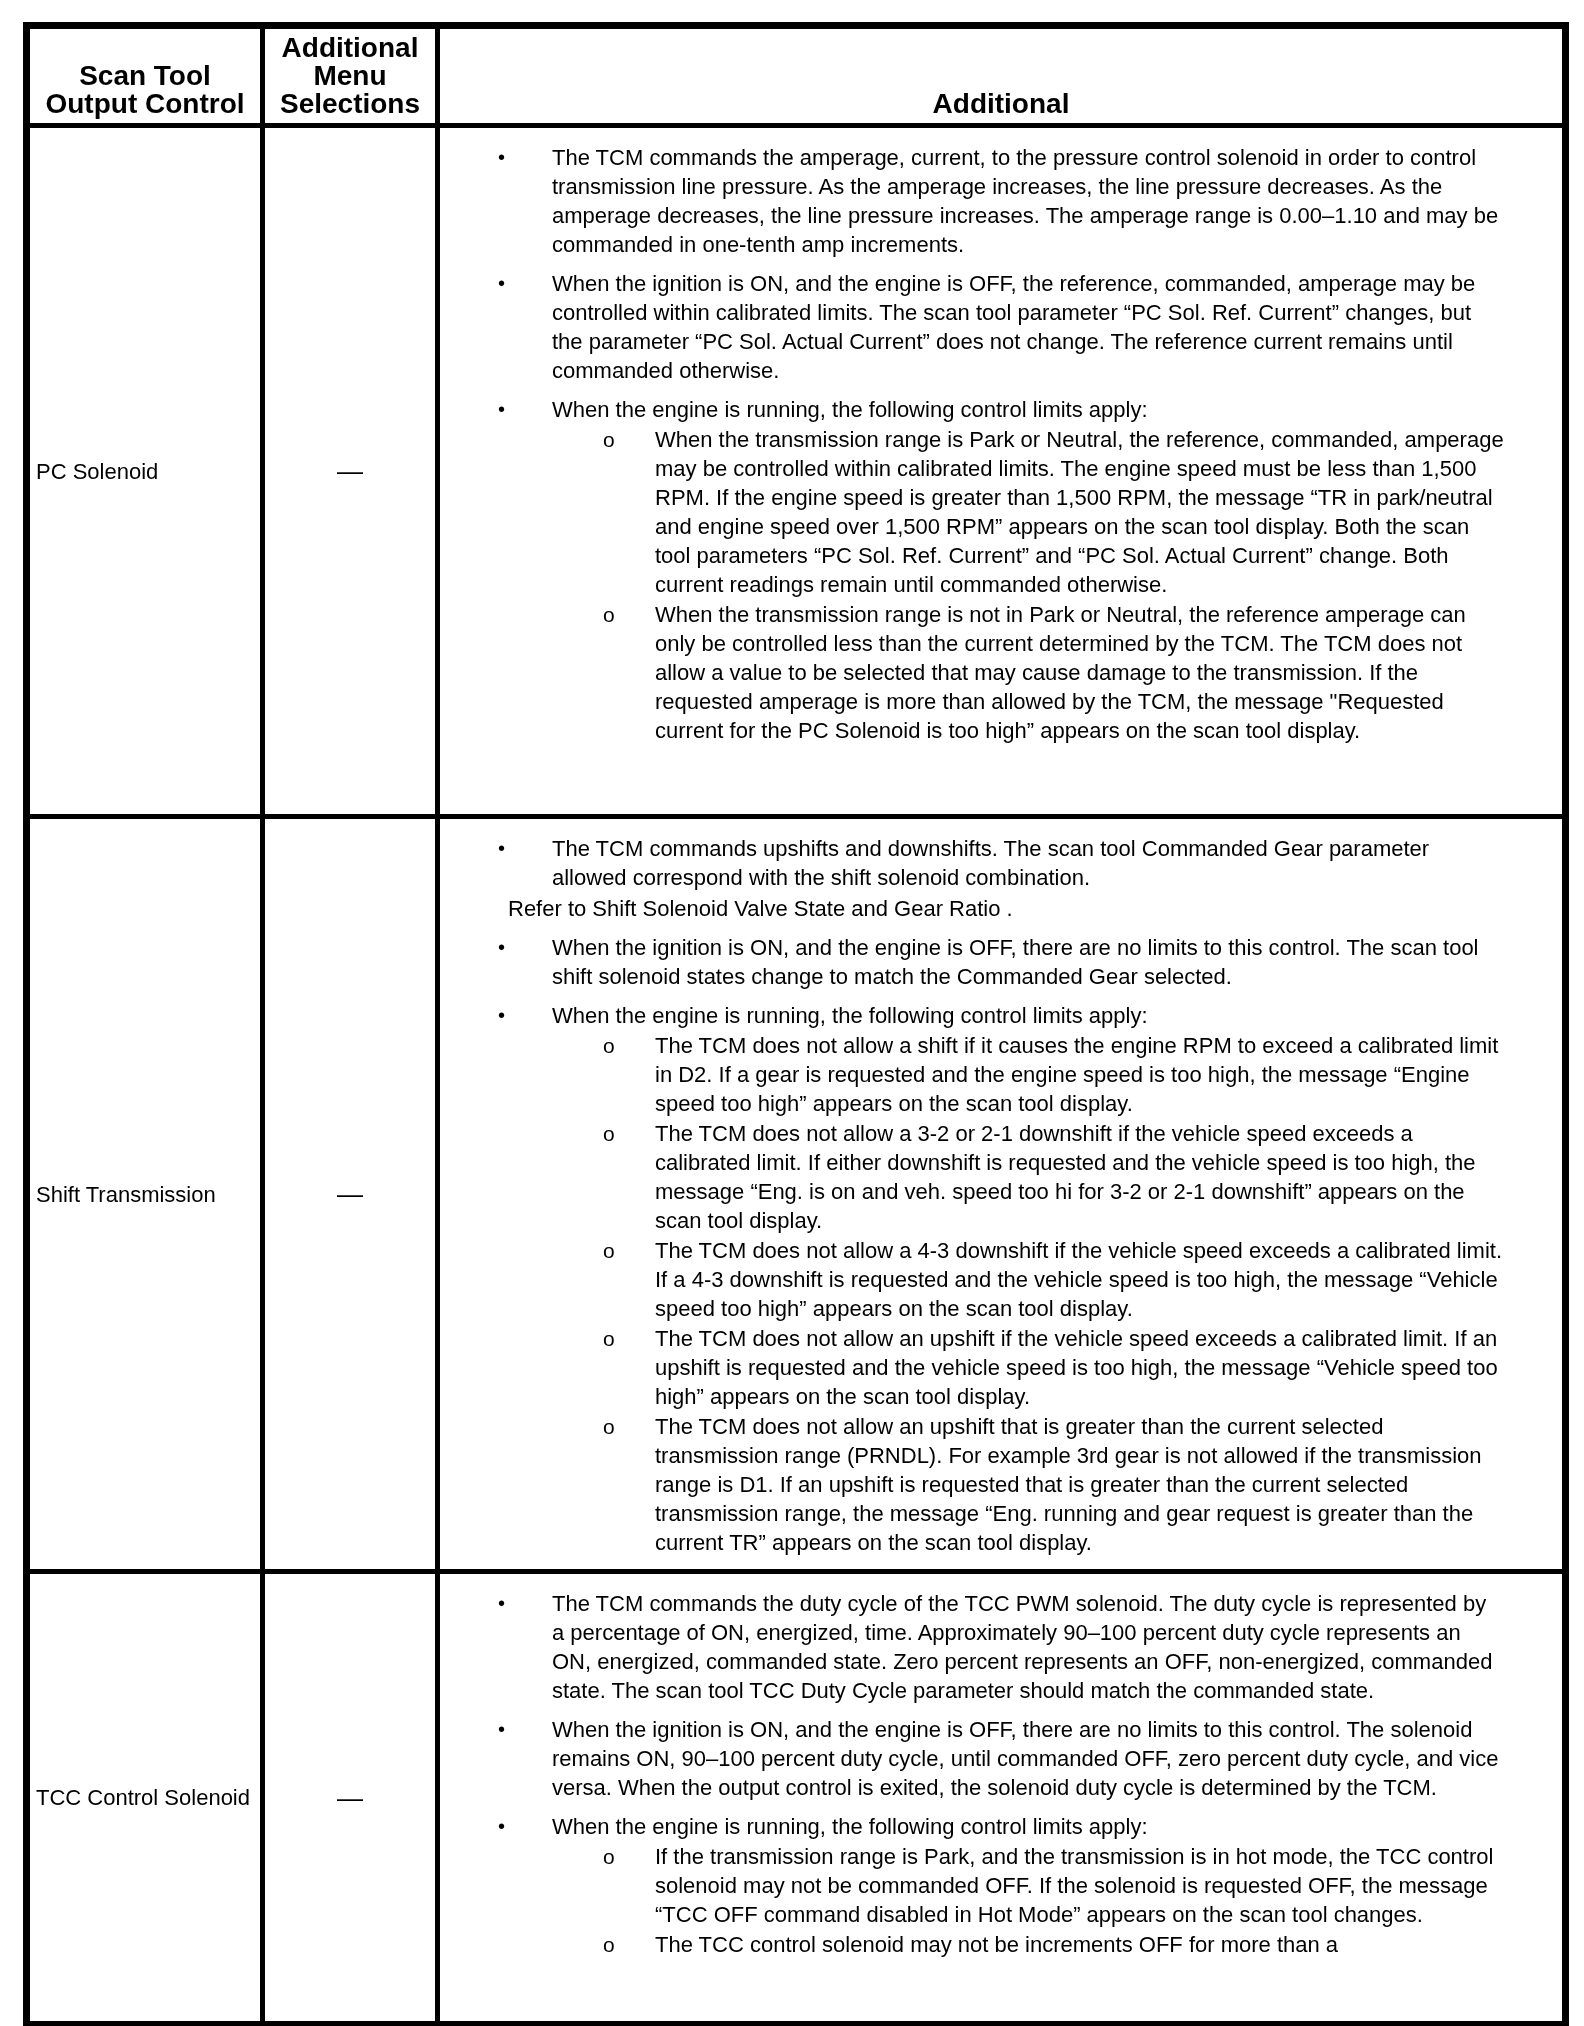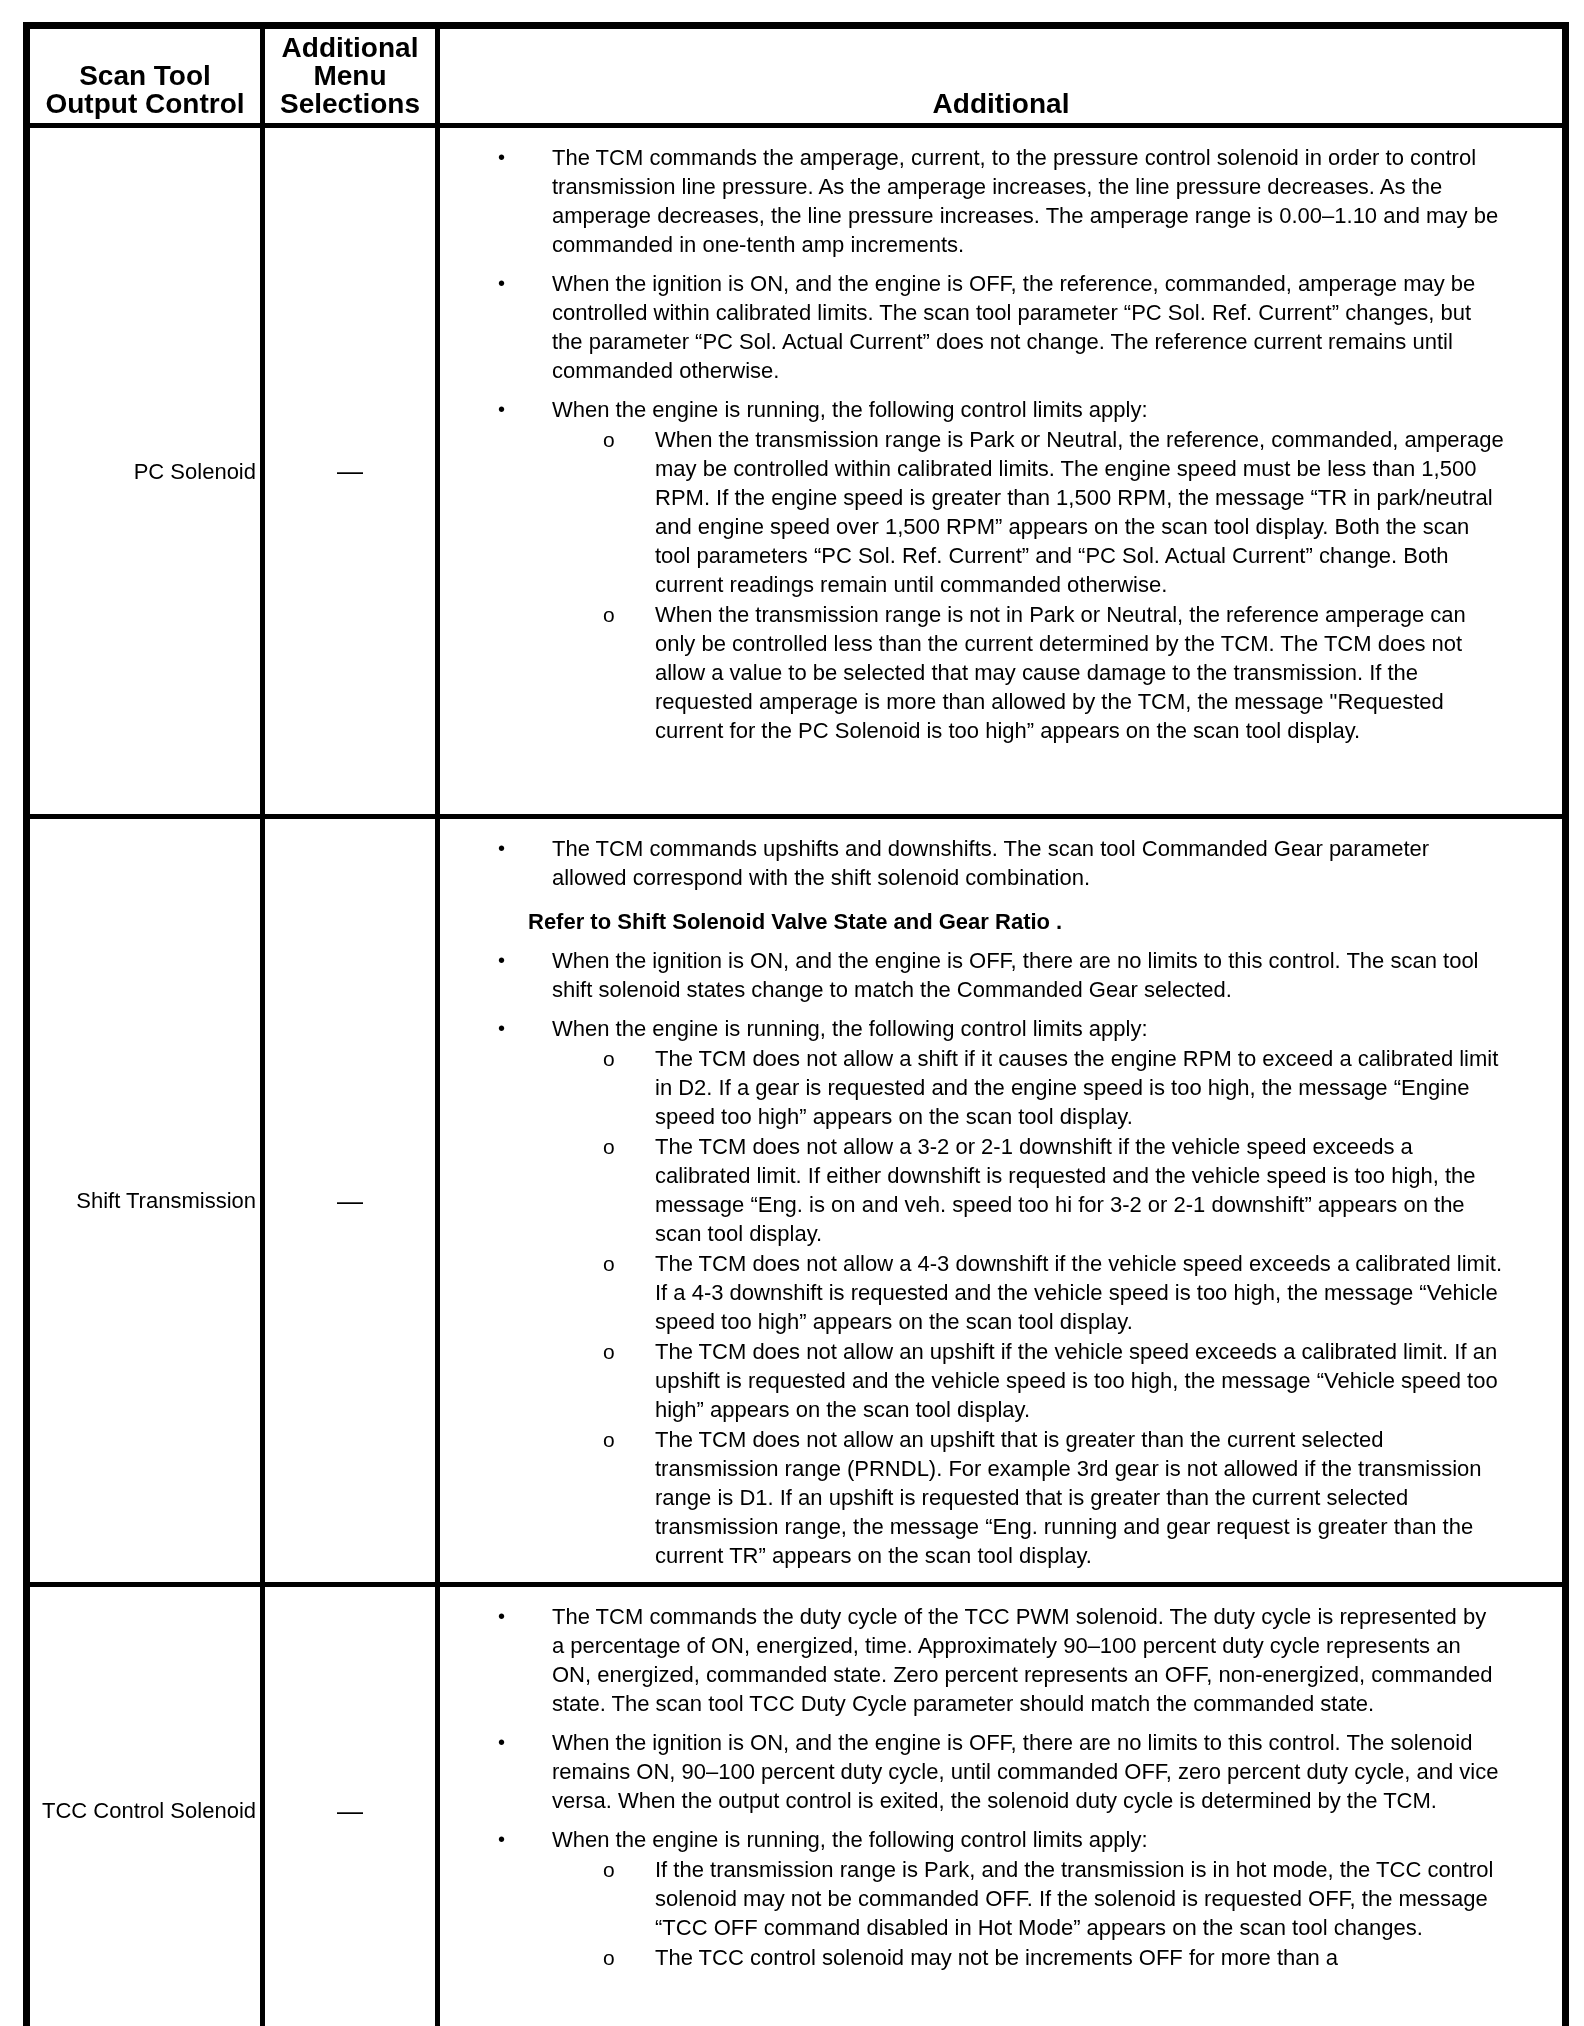--- a/index.html
+++ b/index.html
@@ -13,35 +13,35 @@
     border-collapse: collapse; table-layout: fixed;
     width: 1539px; border: 7px solid #000;
   }
   th, td { border: 5px solid #000; }
   thead tr { height: 100px; }
   th.hdr {
     font-weight: bold; font-size: 28px; line-height: 28px;
     vertical-align: bottom; text-align: center; padding: 4px 6px 5px 6px;
   }
   td.control-cell {
-    vertical-align: middle; text-align: right;
+    vertical-align: middle; text-align: left;
     font-size: 22px; line-height: 27px; padding: 4px 4px 4px 6px;
   }
   td.menu-cell {
     vertical-align: middle; text-align: center;
     font-size: 26px; line-height: 26px;
   }
   td.desc-cell { vertical-align: top; padding: 0; }
   .desc-body { padding: 15px 58px 12px 0; }
   tr.r0 .desc-body { min-height: 686px; }
   tr.r1 .desc-body { min-height: 712px; }
   tr.r2 .desc-body { height: 447px; overflow: hidden; }
   .item { position: relative; font-size: 22px; line-height: 29px; text-align: left; }
   .item.lvl1  { margin-top: 10px; padding-left: 112px; }
-  .item.plain { margin-top: 15px;  padding-left: 88px; font-weight: bold; }
+  .item.plain { margin-top: 2px;  padding-left: 68px; }
   .item.lvl2  { margin-top: 1px;  padding-left: 215px; }
   .desc-body .item:first-child { margin-top: 0; }
   .item .marker { position: absolute; top: 0; }
   .item.lvl1 .marker { left: 58px; font-size: 20px; }
   .item.lvl2 .marker { left: 163px; font-size: 21px; }
 </style>
 </head>
 <body>
 
 <div class="page">

